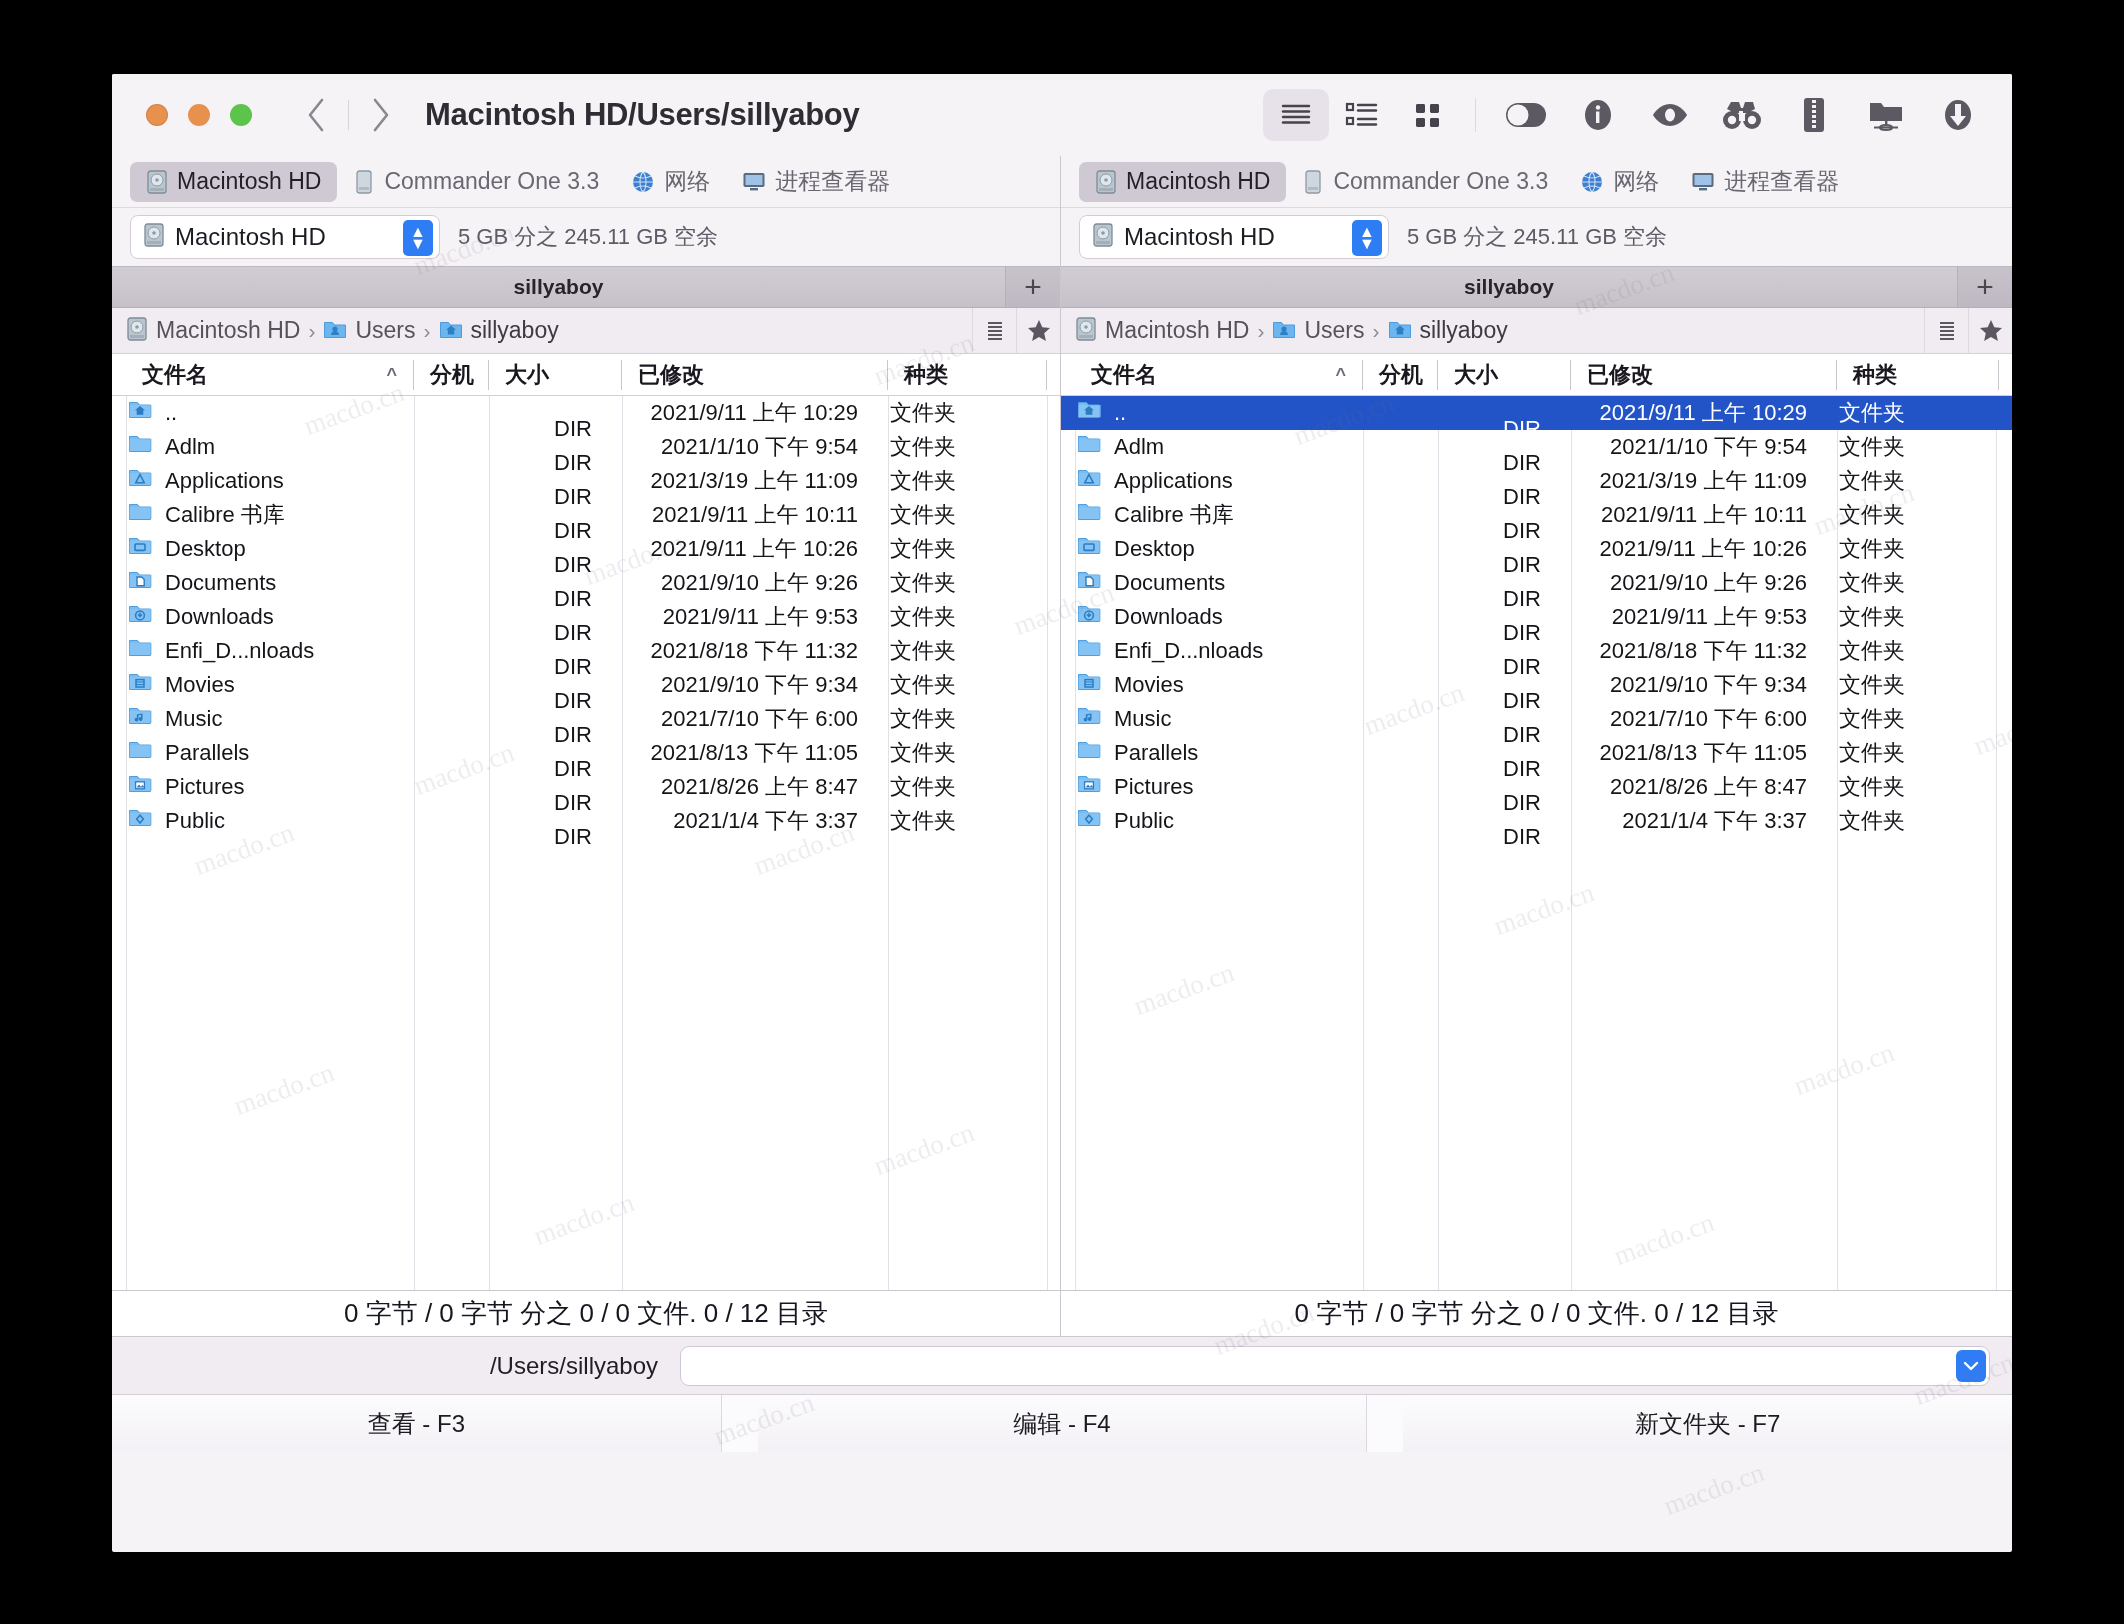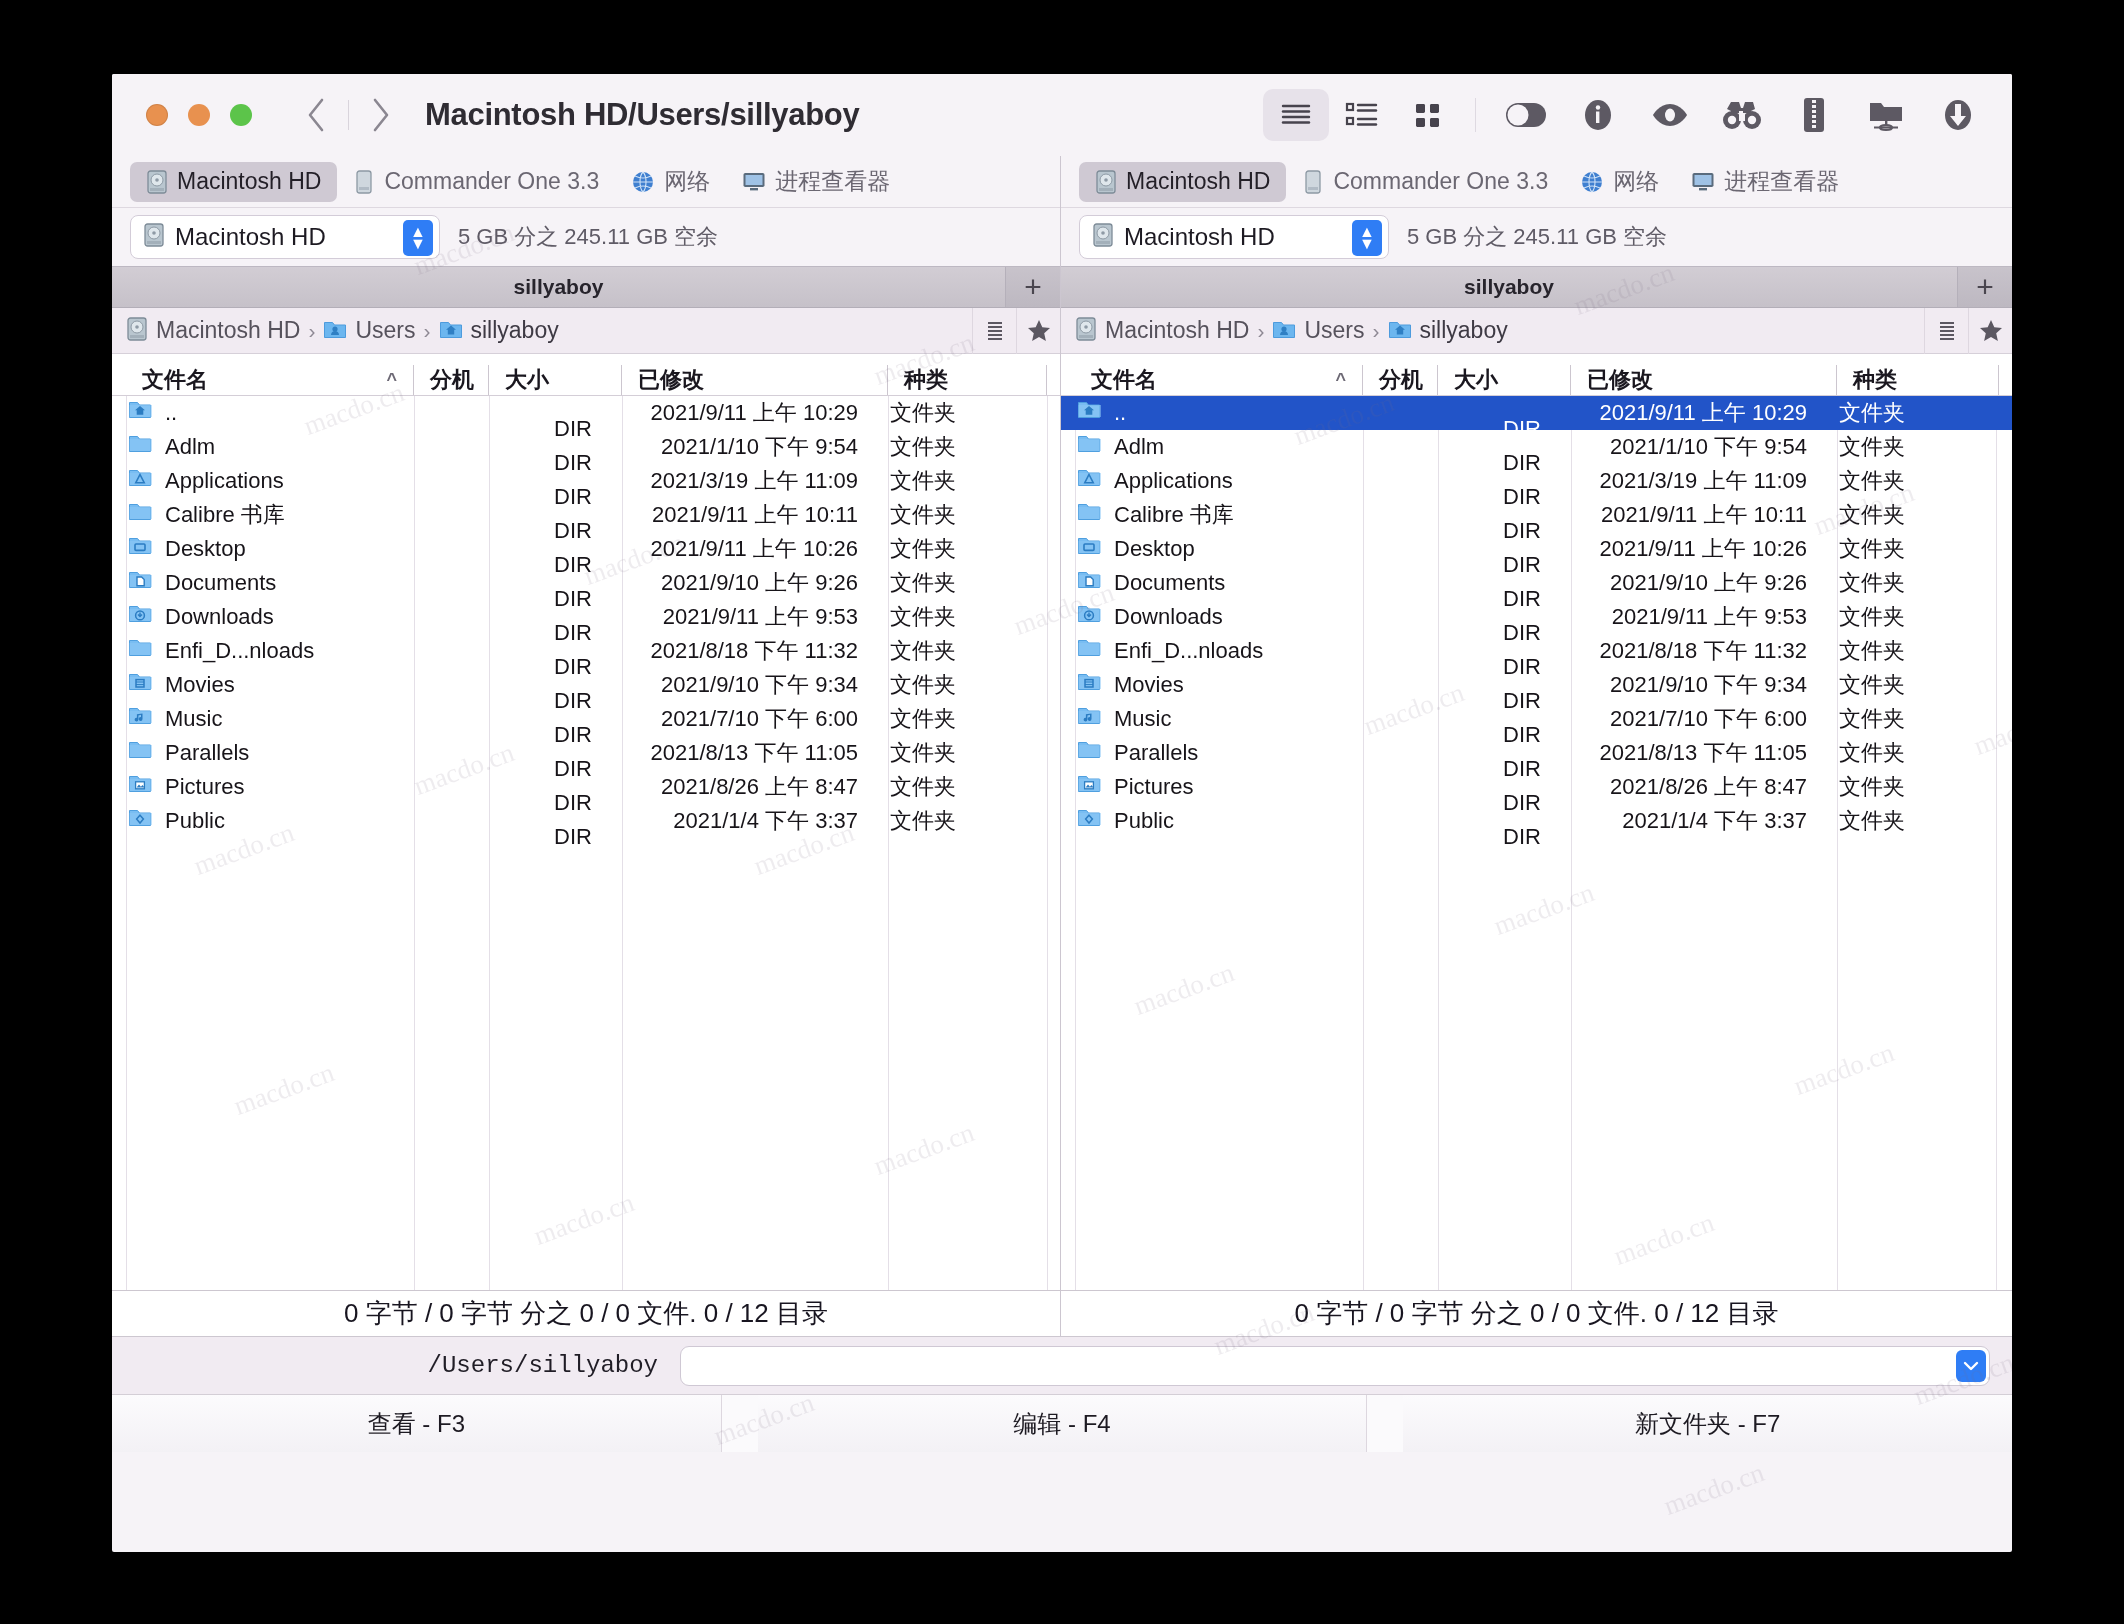--- a/index.html
+++ b/index.html
@@ -163,21 +163,21 @@
   .crumbbtn{
     width:44px; height:46px;
     display:flex; align-items:center; justify-content:center;
     border-left:1px solid #ded7e0; color:#5b5761;
   }
 
   
   .colhead{
     height:42px;
     background:#fff;
-    display:flex; align-items:flex-end;
+    display:flex; align-items:center;
     border-bottom:1px solid #d4ced7;
     font-size:22px; font-weight:bold; color:#1a171f;
   }
   .ch{
     display:flex; align-items:center;
     border-right:1px solid #ccc6cf;
     padding-left:16px; position:relative;
   }
   .ch.c-name{ flex:0 0 288px; }
   .ch.c-ext { flex:0 0 75px; }
@@ -230,21 +230,20 @@
   .pathbar{
     height:58px;
     background:#f1ebf2;
     border-top:1px solid #cdc7d0;
     display:flex; align-items:center;
   }
   .pathlabel{
     width:568px; text-align:right;
     font-size:24px; color:#201d26; padding-right:22px;
     white-space:nowrap;
-    font-family:Liberation Mono, monospace;
   }
   .pathfieldwrap{ flex:1; padding-right:22px; position:relative; }
   .pathfield{
     height:40px; background:#fff;
     border:1px solid #cfc8d4; border-radius:9px;
   }
   .pathdrop{
     position:absolute; right:26px; top:4px;
     width:30px; height:32px; border-radius:6px;
     background:#2f7df5; color:#fff;

